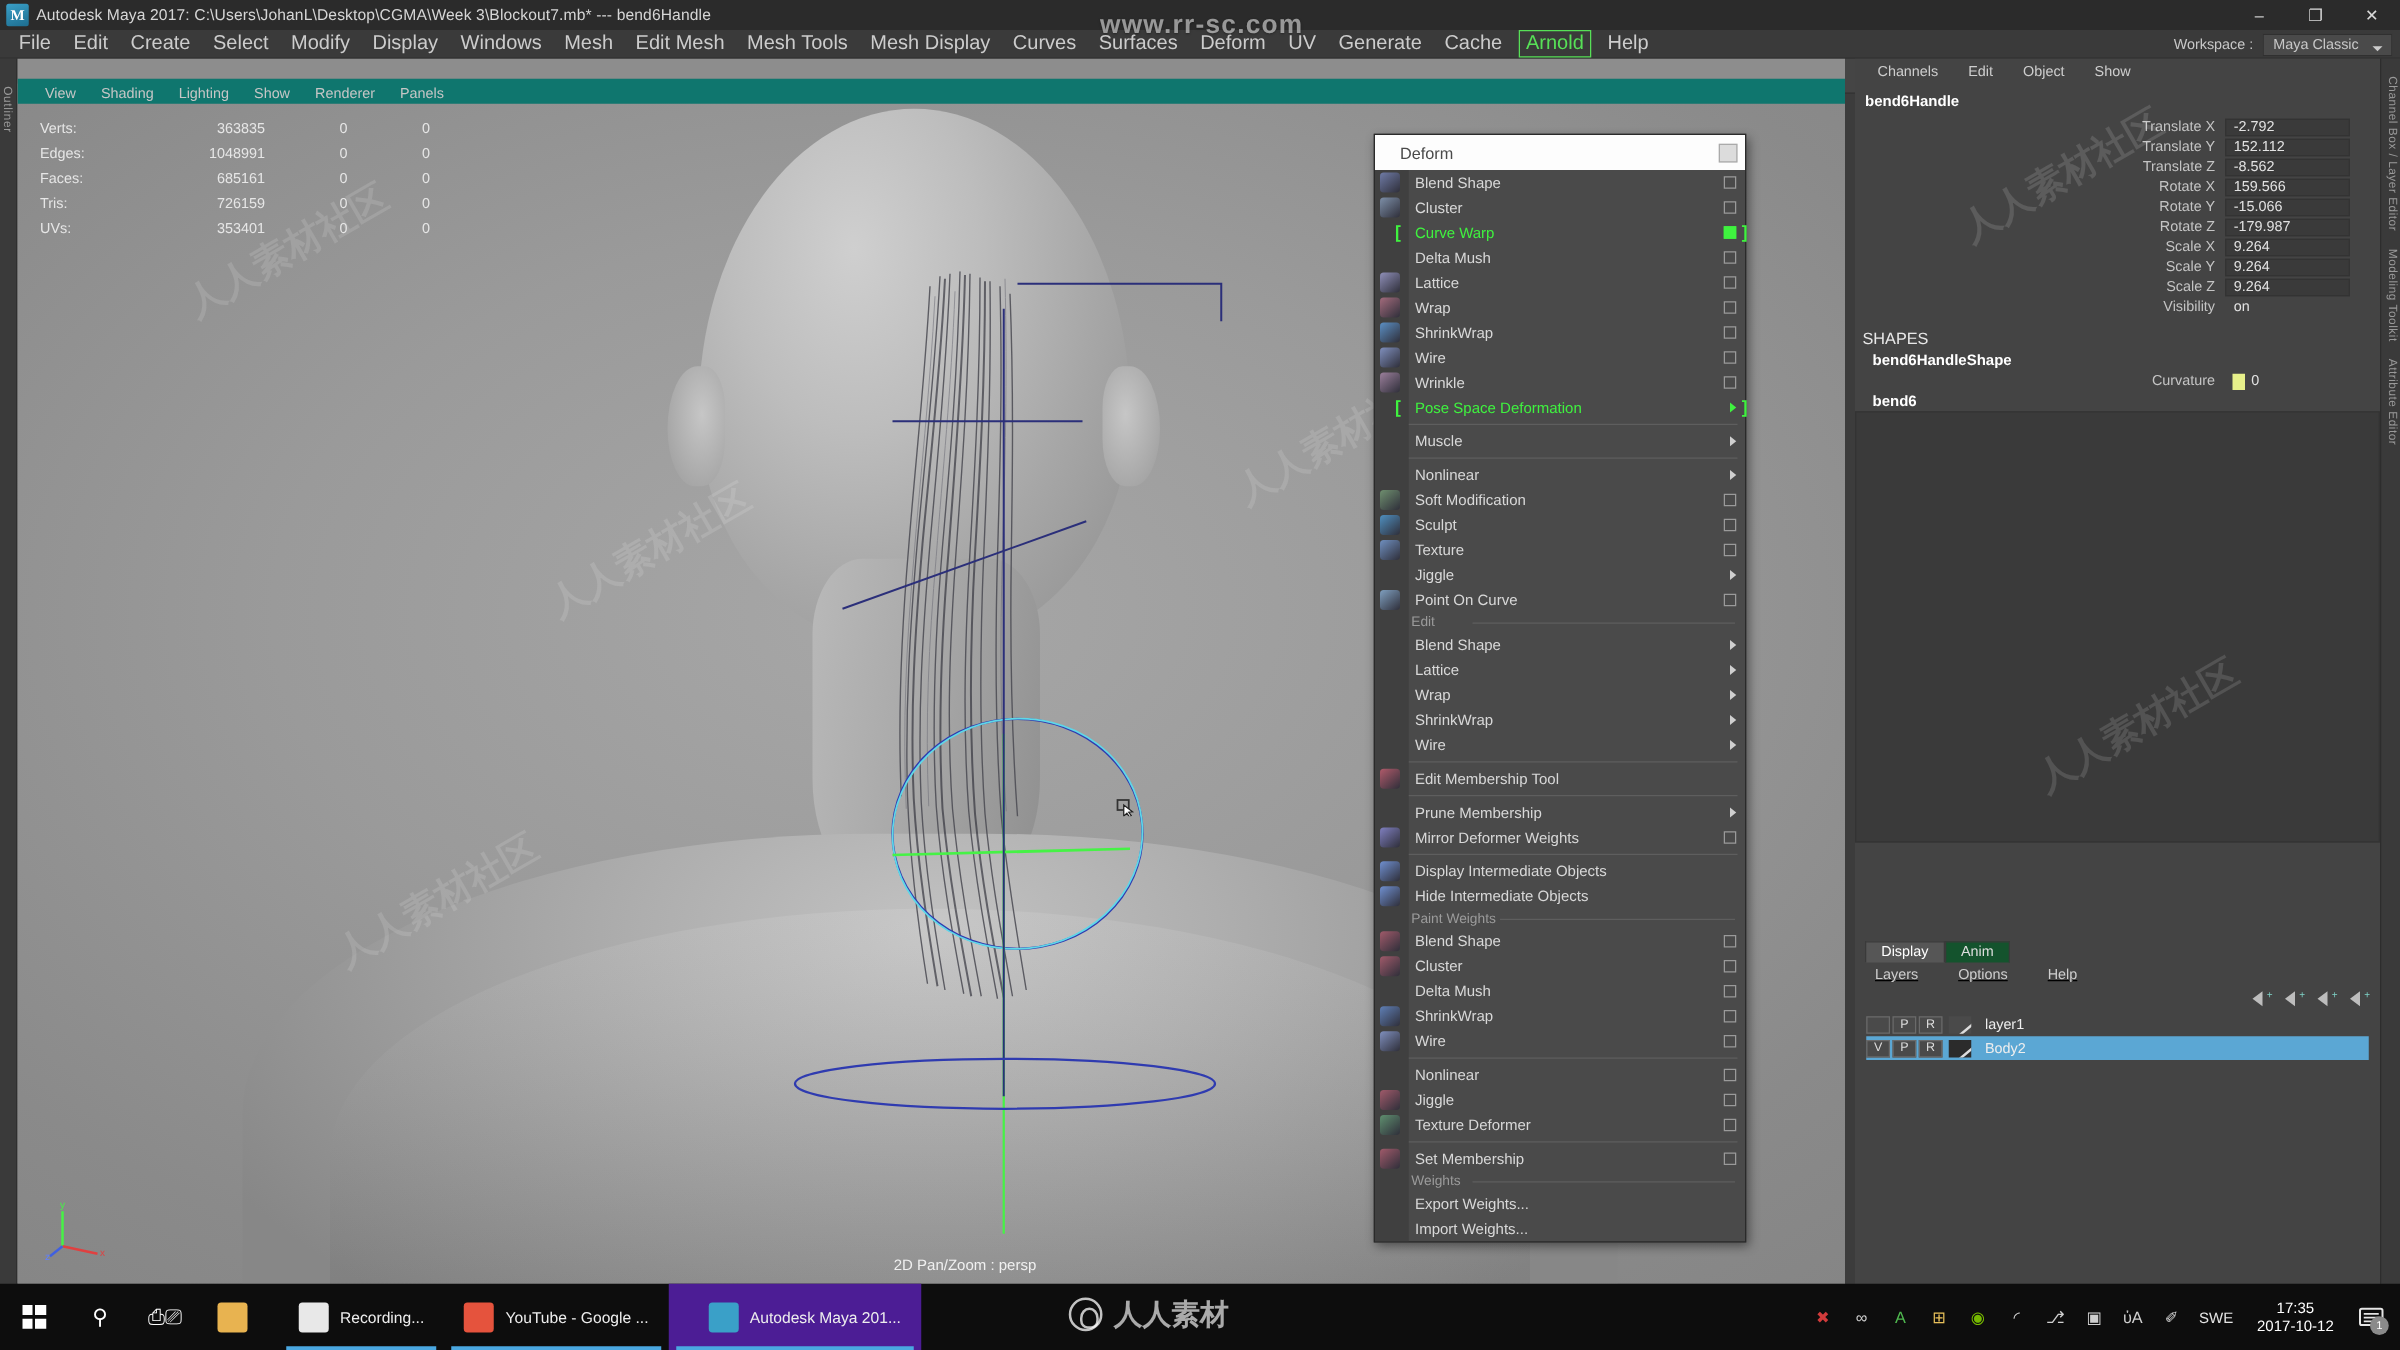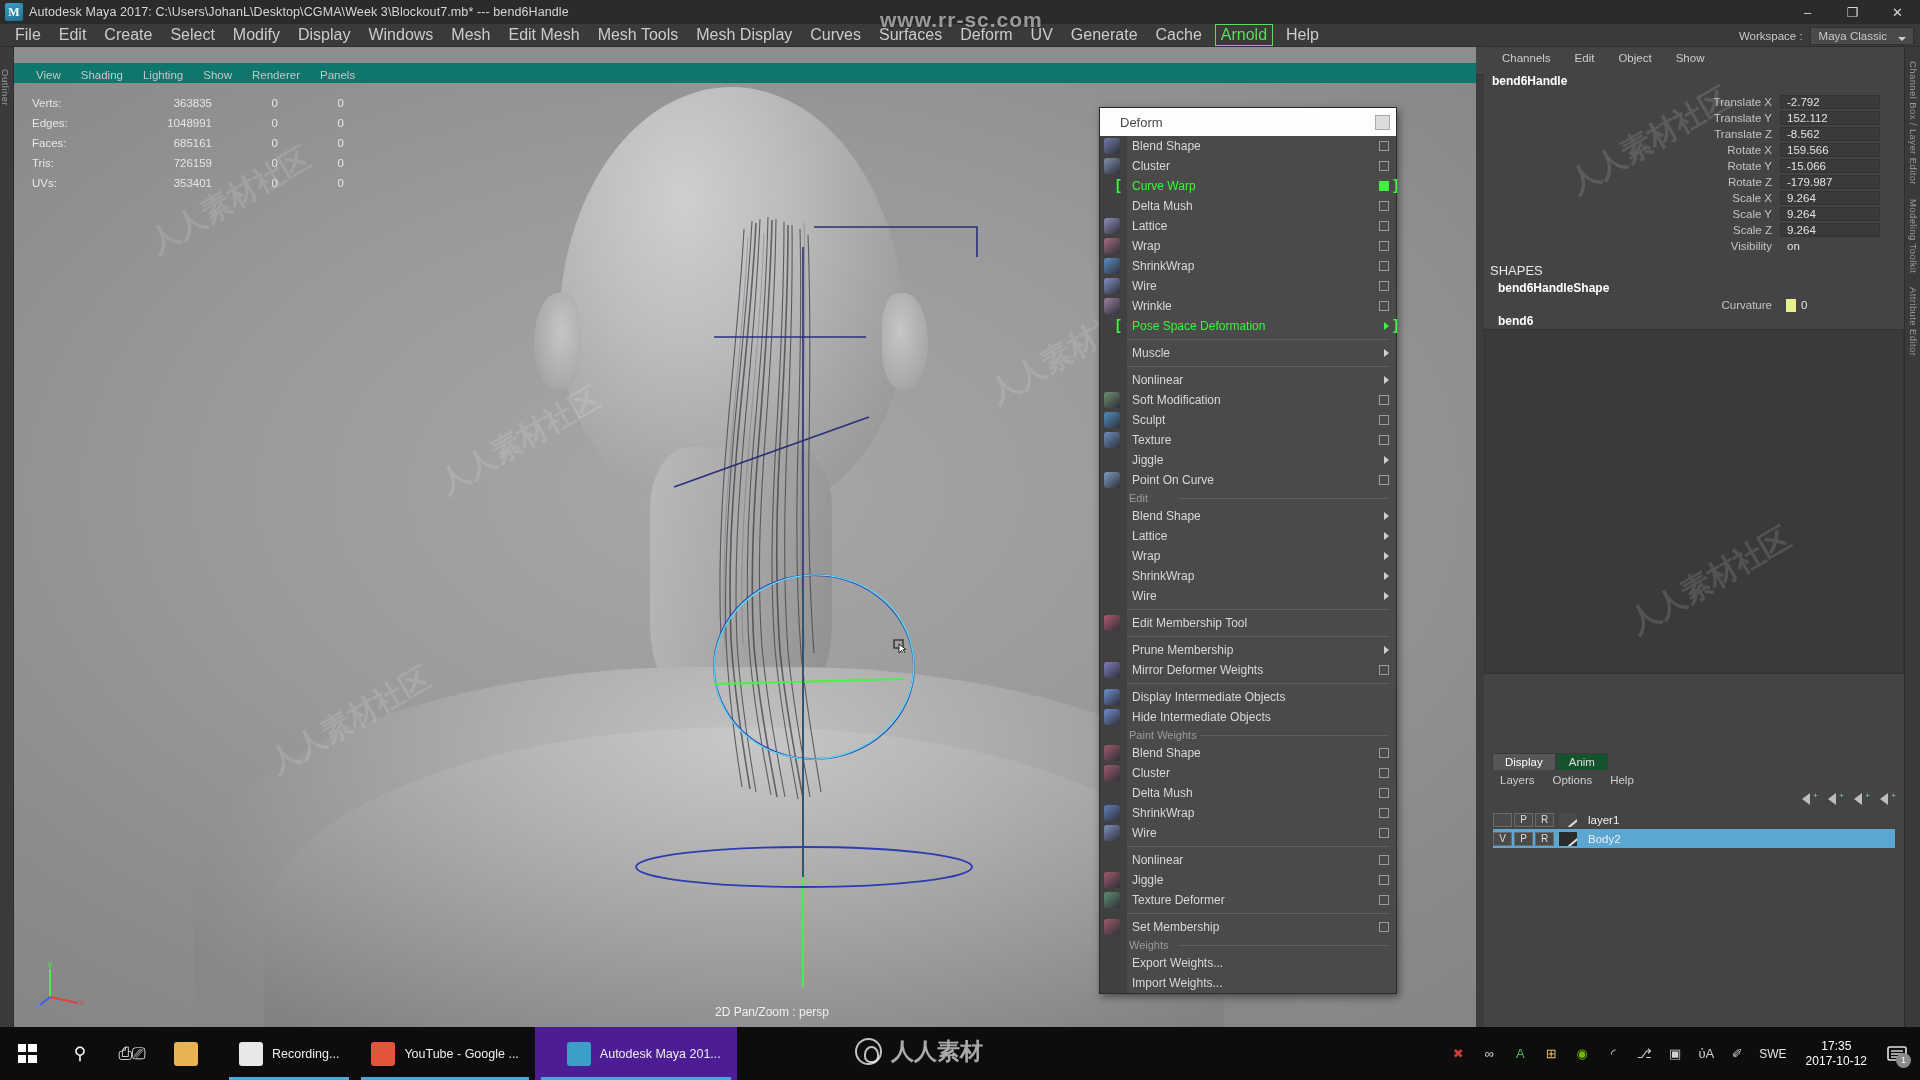--- a/index.html
+++ b/index.html
@@ -183,21 +183,21 @@
   .rp-blank{ position:absolute; left:0; top:282px; width:420px; height:345px;
     background:#3a3a3a; border:1px solid #333; }
 
   
   .layers-panel{ position:absolute; left:0; top:703px; width:420px; height:277px;
     background:#444; }
   .lp-tabs{ height:20px; display:flex; align-items:flex-end; padding-left:8px; }
   .lp-tab{ font-size:11.5px; color:#ddd; padding:2px 12px; background:#14532d;
     border:1px solid #3a3a3a; border-bottom:none; }
   .lp-tab.active{ background:#565656; color:#fff; }
-  .lp-menu{ height:19px; display:flex; align-items:center; padding-left:8px; gap:2px; }
+  .lp-menu{ height:19px; display:flex; align-items:center; padding-left:8px; gap:16px;text-decoration:underline; }
   .lp-menu .m{ font-size:11.5px; color:#cfcfcf; padding:1px 8px; }
   .lp-icons{ height:21px; display:flex; align-items:center; justify-content:flex-end;
     padding-right:9px; gap:11px; }
   .lp-ico{ width:15px; height:13px; position:relative; }
   .lp-ico .tri{ width:0; height:0; border-top:6px solid transparent;
     border-bottom:6px solid transparent; border-right:8px solid #bdbdbd; }
   .lp-ico .sup{ position:absolute; right:-1px; top:-2px; font-size:8px; color:#7fd4c8; }
   .lp-list{ padding:0 9px; }
   .lp-row{ height:19px; display:flex; align-items:center; gap:2px; }
   .lp-row.sel{ background:#5ba7d4; }

